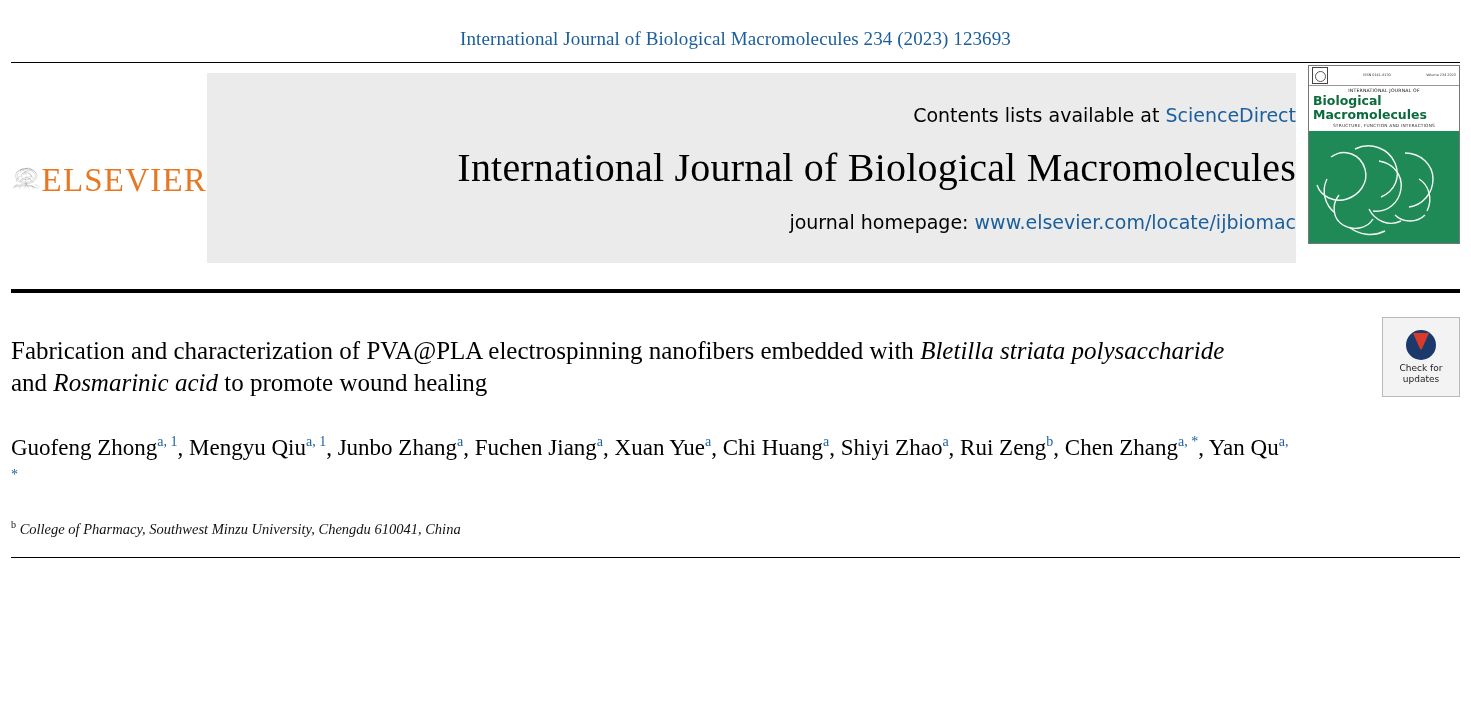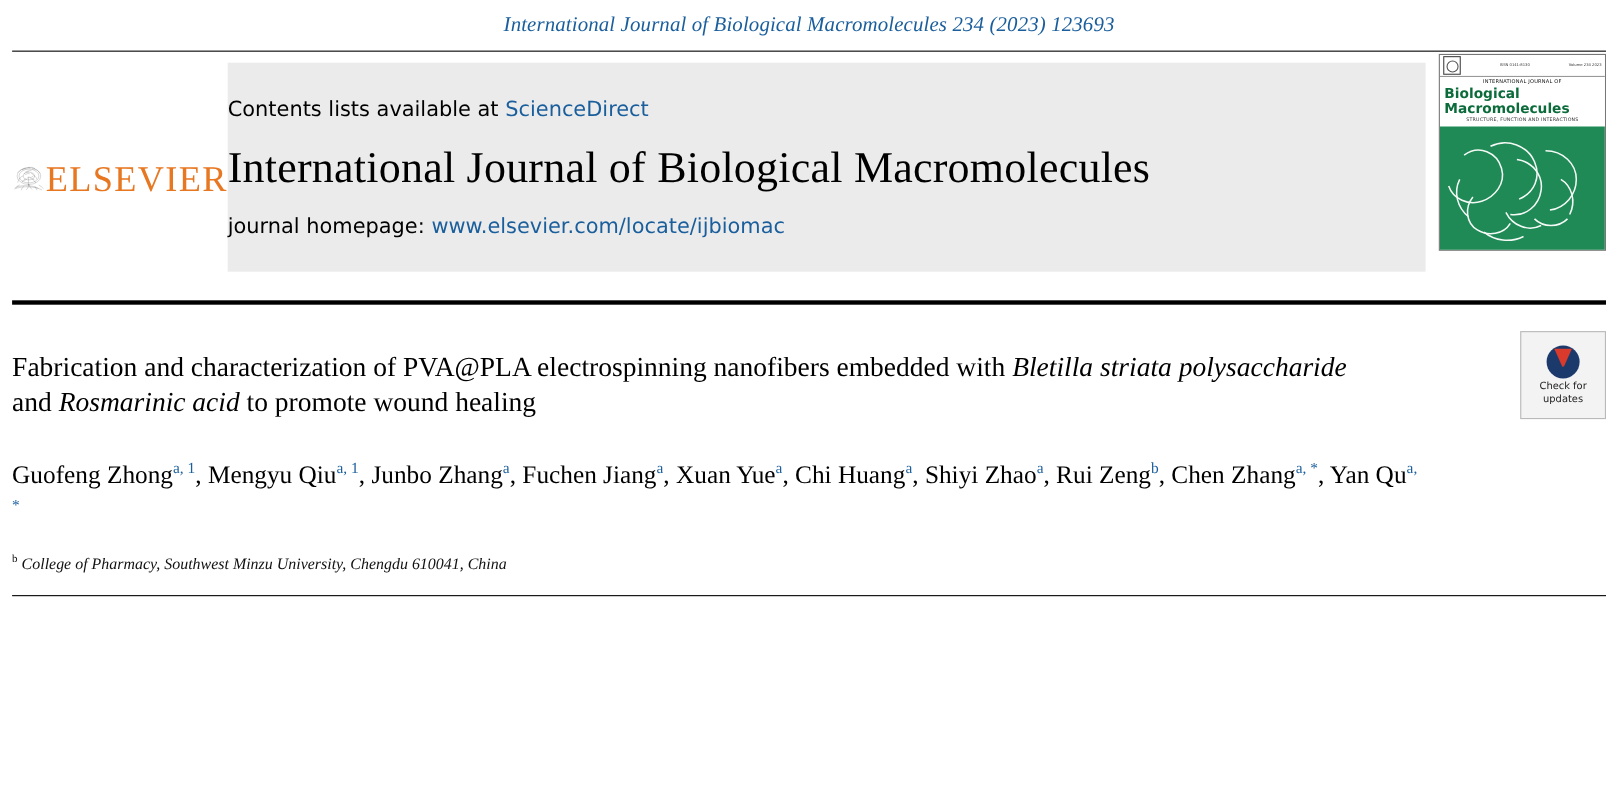--- a/index.html
+++ b/index.html
@@ -15,23 +15,22 @@
     overflow: hidden;
     position: relative;
   }
 
   
   .running-head {
     text-align: center;
     font-family: "Liberation Serif", serif;
     font-size: 19px;
     color: #1a5e9c;
-    padding-top: 12px;
+    padding-top: 28px;
     letter-spacing: 0.1px;
-    font-style: italic;
   }
 
   
   .masthead-wrap {
     margin: 12px 11px 0 11px;
     border-top: 1.6px solid #000;
     padding-top: 0;
     position: relative;
   }
   .masthead {
@@ -57,21 +56,21 @@
     font-weight: 400;
     margin-top: 2px;
   }
 
   .journal-center {
     flex: 1 1 auto;
     background: #ebebeb;
     display: flex;
     flex-direction: column;
     justify-content: center;
-    align-items: flex-start;
+    align-items: flex-end;
     margin: 10px 0 26px 0;
     padding: 10px 0;
     box-sizing: border-box;
   }
   .contents-line {
     font-family: "DejaVu Sans", sans-serif;
     font-size: 19px;
     color: #000;
     margin-bottom: 18px;
   }

